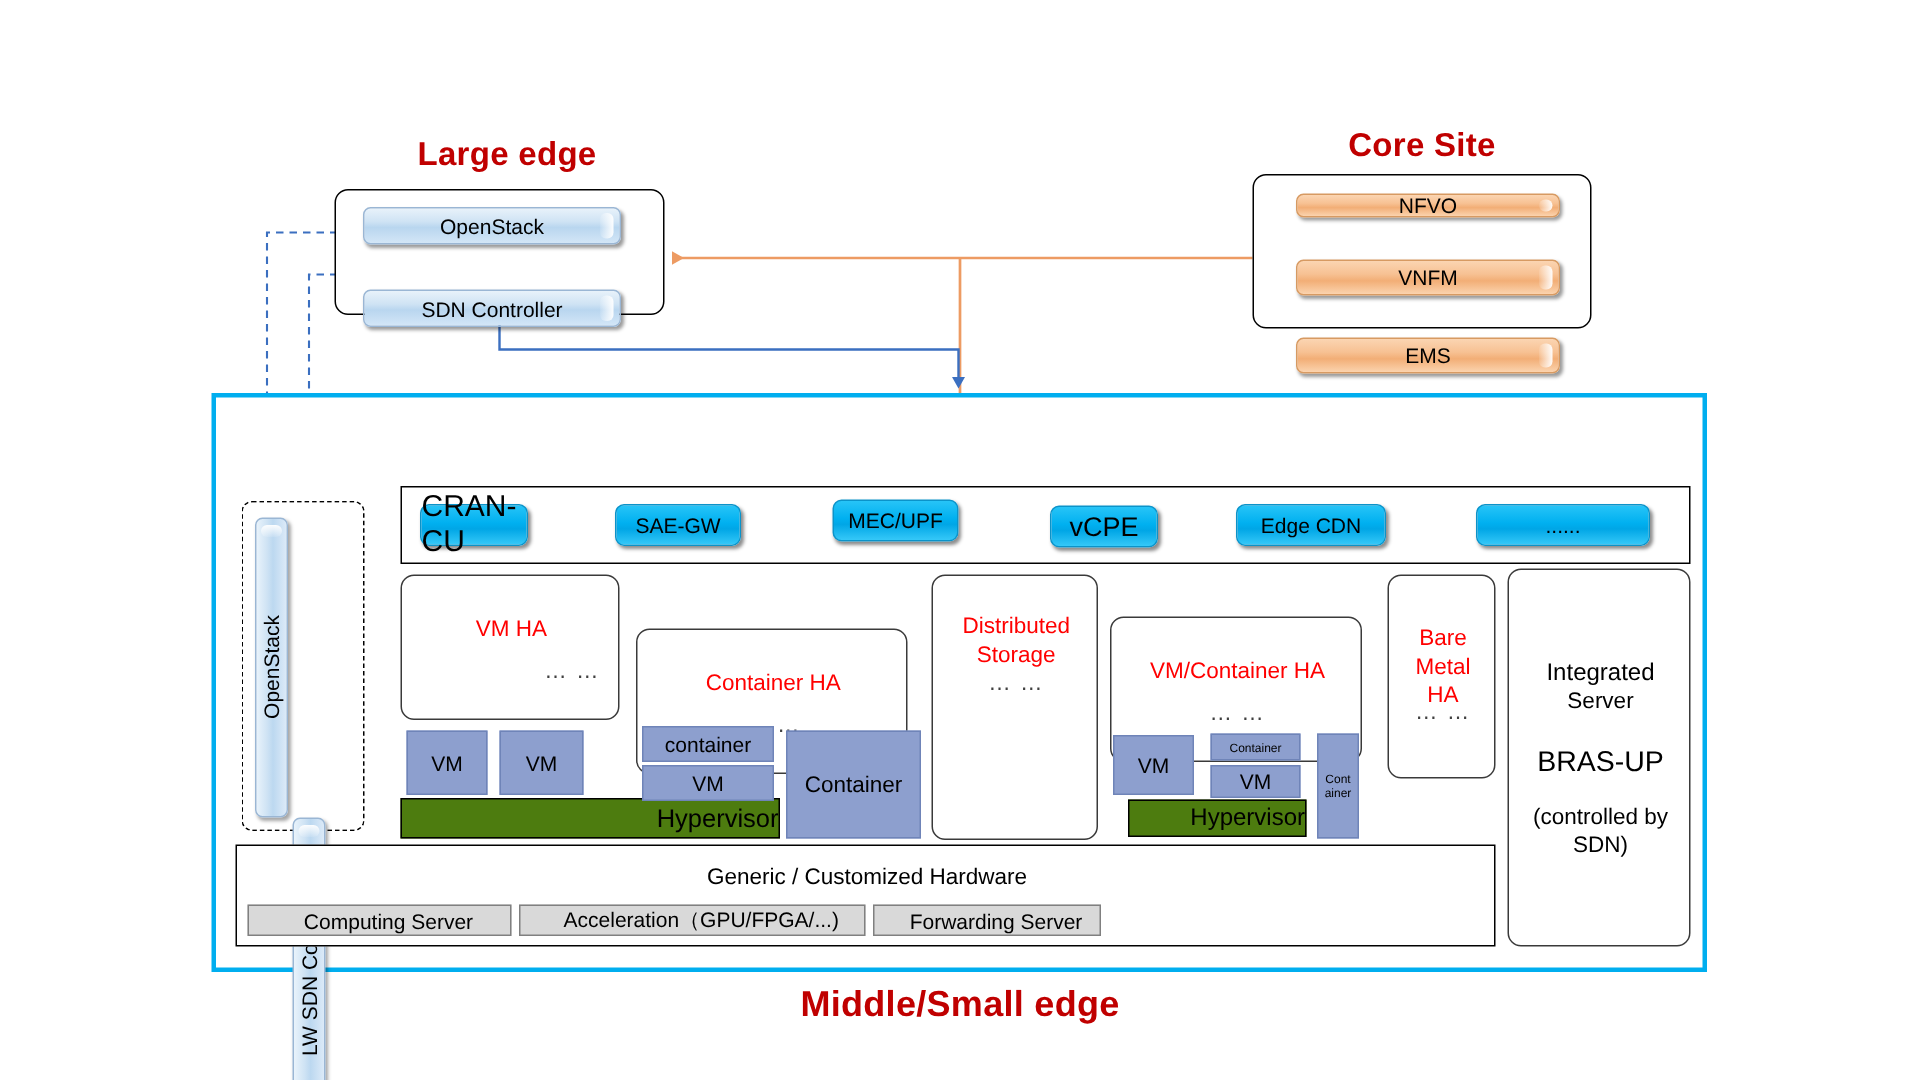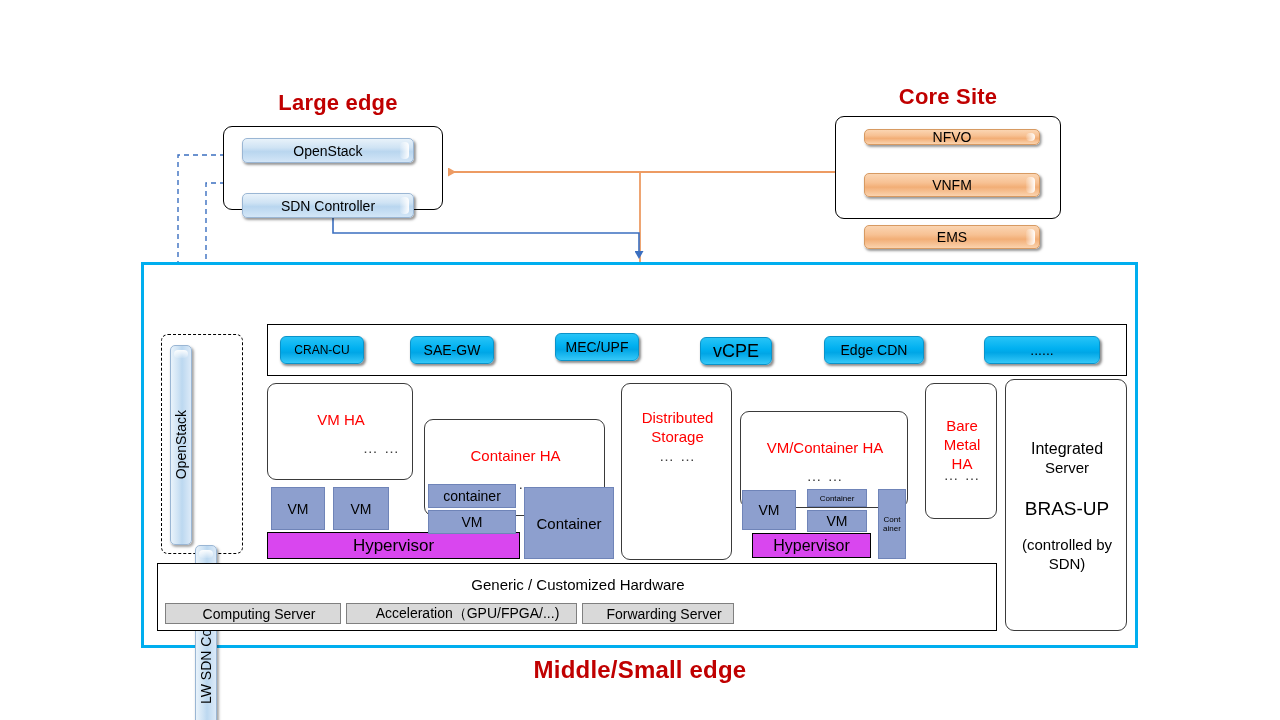--- a/index.html
+++ b/index.html
@@ -76,22 +76,22 @@
   }
 
   
   .vmbox{
     background:#8d9fce;border:1px solid #6f84b8;
     display:flex;align-items:center;justify-content:center;color:#000;text-align:center;
   }
 
   
   .hyper{
-    background:#d946ef;border:1.3px solid #000000;
-    display:flex;align-items:center;justify-content:center;color:#000;
+    background:#4d7c0f;border:1.3px solid #000000;
+    display:flex;align-items:center;justify-content:flex-end;color:#000;
   }
 
   
   .hwbtn{
     background:#d9d9d9;border:1px solid #808080;
     display:flex;align-items:center;justify-content:center;color:#000;white-space:nowrap;padding-left:12px;
   }
 
   .ctr{display:flex;align-items:center;justify-content:center;text-align:center;}
   .red{color:#FF0000;}
@@ -155,21 +155,21 @@
   <div class="vpill abs" style="left:8px;top:10px;width:22px;height:200px;font-size:14px;">
     <span>OpenStack</span>
   </div>
   <div class="vpill abs" style="left:33px;top:10px;width:22px;height:200px;font-size:14px;">
     <span>LW SDN Controller</span>
   </div>
 
 </div>
 
 <div class="abs sqbox" style="left:267px;top:324px;width:860px;height:52px;">
-  <div class="svc abs" style="left:12px;top:11px;width:84px;height:28px;font-size:12px;">
+  <div class="svc abs" style="left:12px;top:11px;width:72px;height:28px;font-size:20px;">
     <span>CRAN-CU</span>
   </div>
   <div class="svc abs" style="left:142px;top:11px;width:84px;height:28px;font-size:14px;">
     <span>SAE-GW</span>
   </div>
   <div class="svc abs" style="left:287px;top:8px;width:84px;height:28px;font-size:14px;">
     <span>MEC/UPF</span>
   </div>
   <div class="svc abs" style="left:432px;top:12px;width:72px;height:28px;font-size:18px;">
     <span>vCPE</span>

